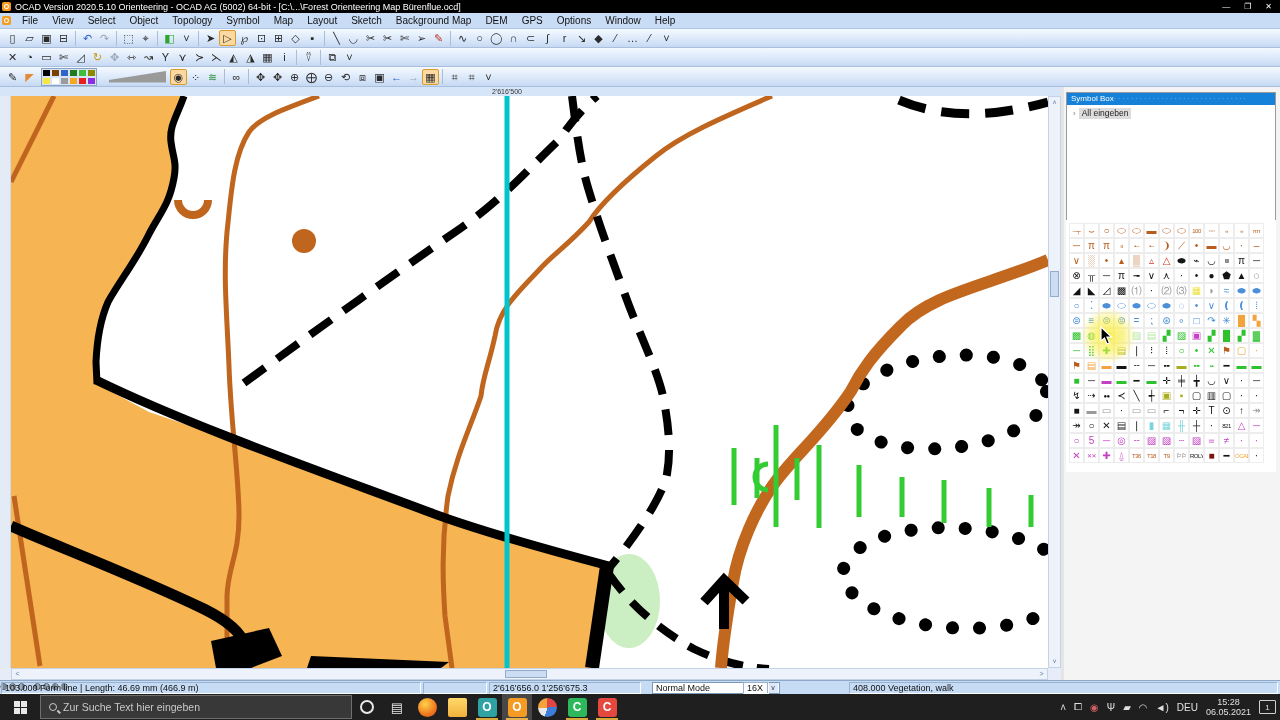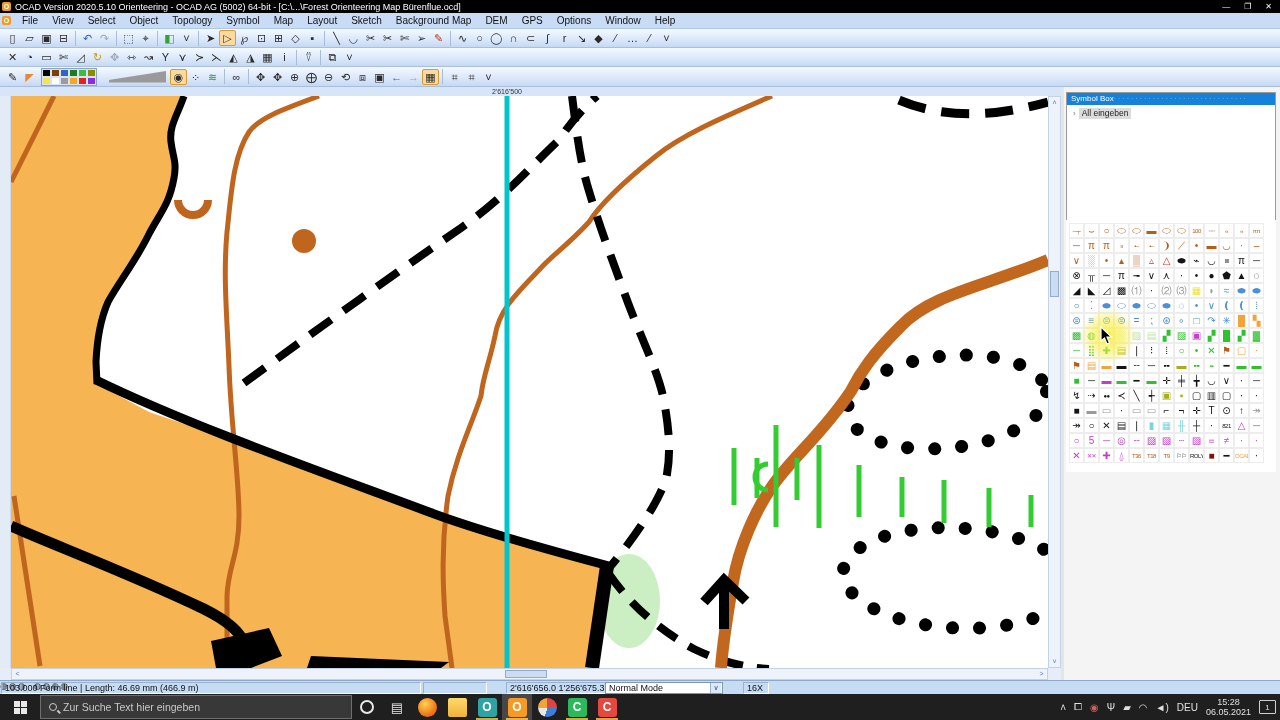--- a/index.html
+++ b/index.html
@@ -57,22 +57,22 @@
   #symbol-grid span { width:15px; height:15px; border:0.5px solid #ededed; text-align:center; line-height:14px; font-size:10px; overflow:hidden; }
   #symbol-grid span.txt { font-size:6px; letter-spacing:-0.5px; line-height:15px; }
   #click-highlight { position:absolute; left:1080px; top:308px; width:56px; height:56px; border-radius:50%; background:radial-gradient(closest-side, rgba(250,238,70,0.9), rgba(250,238,70,0.5) 62%, rgba(250,238,70,0)); pointer-events:none; }
   #cursor { position:absolute; left:1100px; top:326px; pointer-events:none; }
 
   
   #statusbar { position:absolute; left:0; top:680px; width:1280px; height:14px; background:#c6dcf5; border-top:1px solid #8fa8c8; font-size:9px; color:#111; }
   .seg { position:absolute; top:1px; height:12px; line-height:11px; border:1px solid; border-color:#9ab2d2 #fff #fff #9ab2d2; padding:0 3px; white-space:nowrap; overflow:hidden; }
   #seg-left { left:1px; width:420px; }
   #seg-blank { left:423px; width:64px; }
-  #seg-coords { left:506px; width:152px; }
-  #seg-mode { left:605px; width:118px; background:#fff; border-color:#7a98b8; }
+  #seg-coords { left:489px; width:152px; }
+  #seg-mode { left:652px; width:128px; background:#fff; border-color:#7a98b8; }
   #seg-mode .dd { position:absolute; right:1px; top:0; width:11px; height:10px; background:#dce8f8; border-left:1px solid #9ab2d2; text-align:center; line-height:9px; font-size:7px; color:#446; }
   #seg-zoom { left:743px; width:26px; }
   #seg-eyes { left:771px; width:76px; border:none; display:flex; gap:1px; align-items:center; font-size:9px; color:#333; }
   #seg-eyes .gap { width:6px; }
   #seg-sel { left:849px; width:429px; }
 
   
   #taskbar { position:absolute; left:0; top:694px; width:1280px; height:26px; background:#1f1f1f; display:flex; align-items:center; color:#e8e8e8; }
   #start-btn { width:40px; height:26px; display:flex; align-items:center; justify-content:center; flex:0 0 auto; }
   #win-logo { display:grid; grid-template-columns:6px 6px; grid-auto-rows:6px; gap:1px; }
@@ -556,20 +556,21 @@
           <span>◍</span>
         </span>
       <span class="gap"></span>
       <span style="display:flex;gap:1px">
           <span>◍</span>
           <span>◍</span>
           <span>◍</span>
           <span>◍</span>
         </span>
     </span>
+    <span id="seg-sel" class="seg">408.000 Vegetation, walk</span>
   </div>
 
   <div id="taskbar">
     <div id="start-btn">
       <span id="win-logo">
           <i></i>
           <i></i>
           <i></i>
           <i></i>
         </span>

